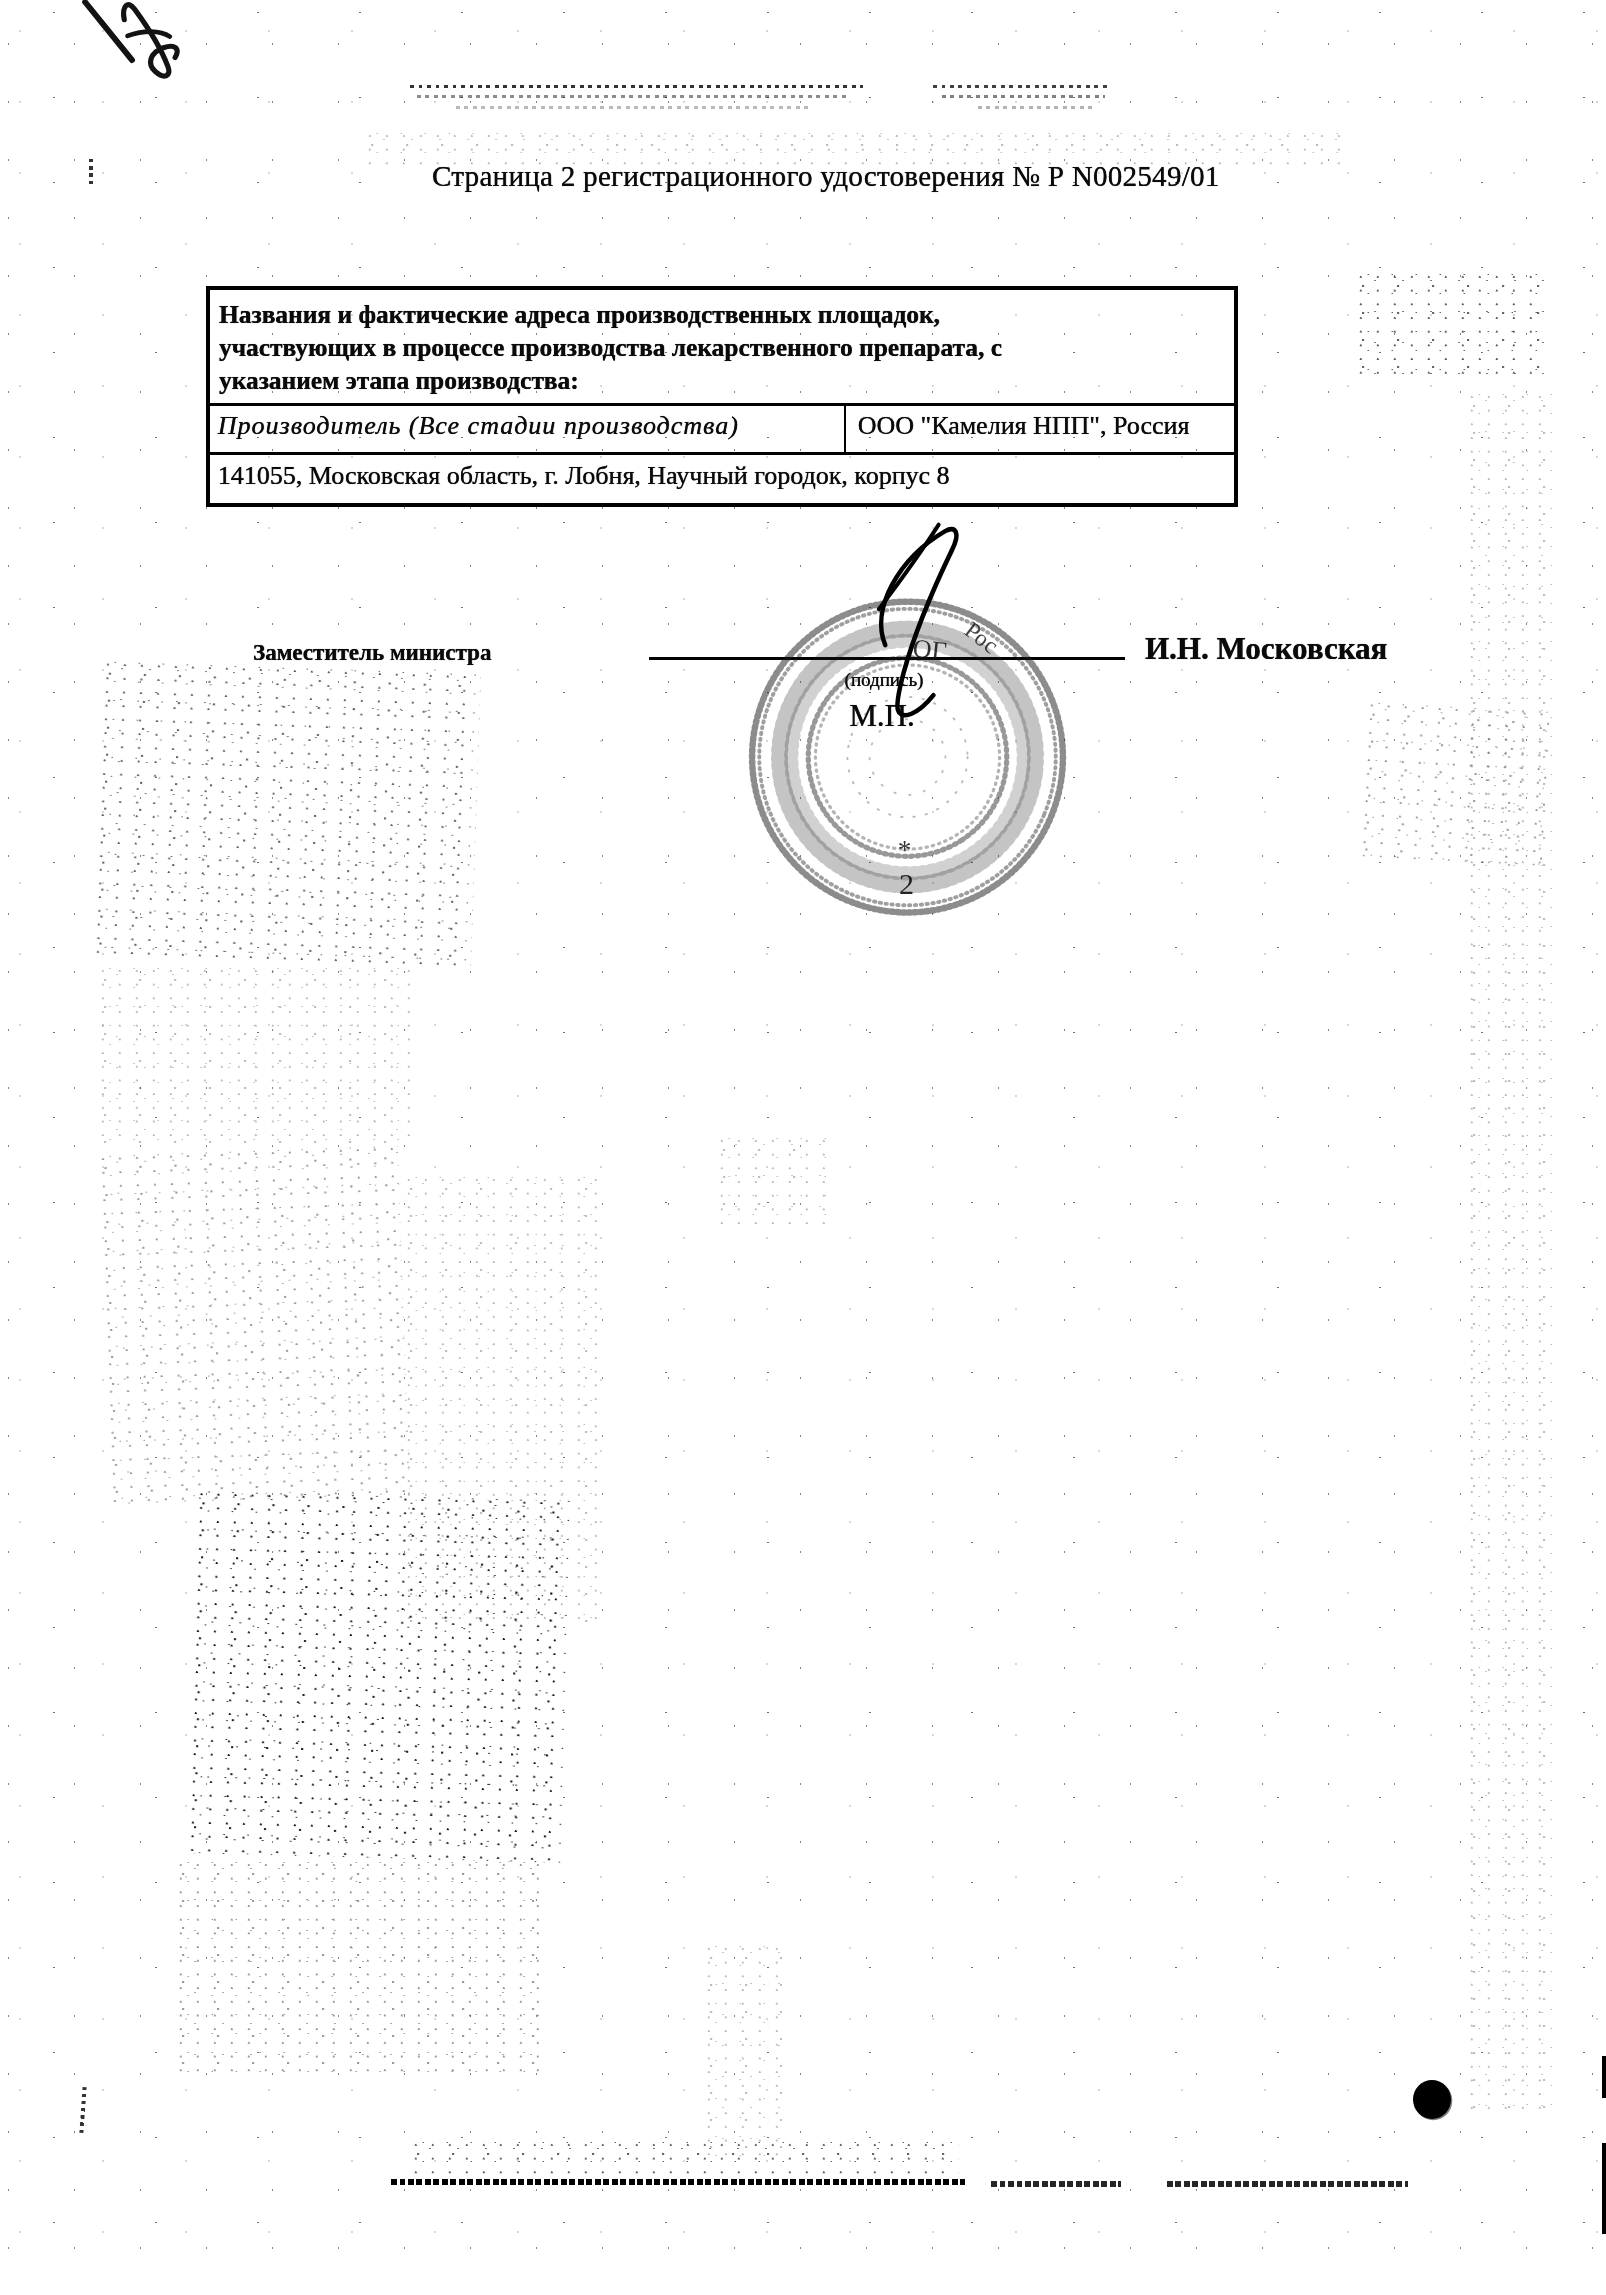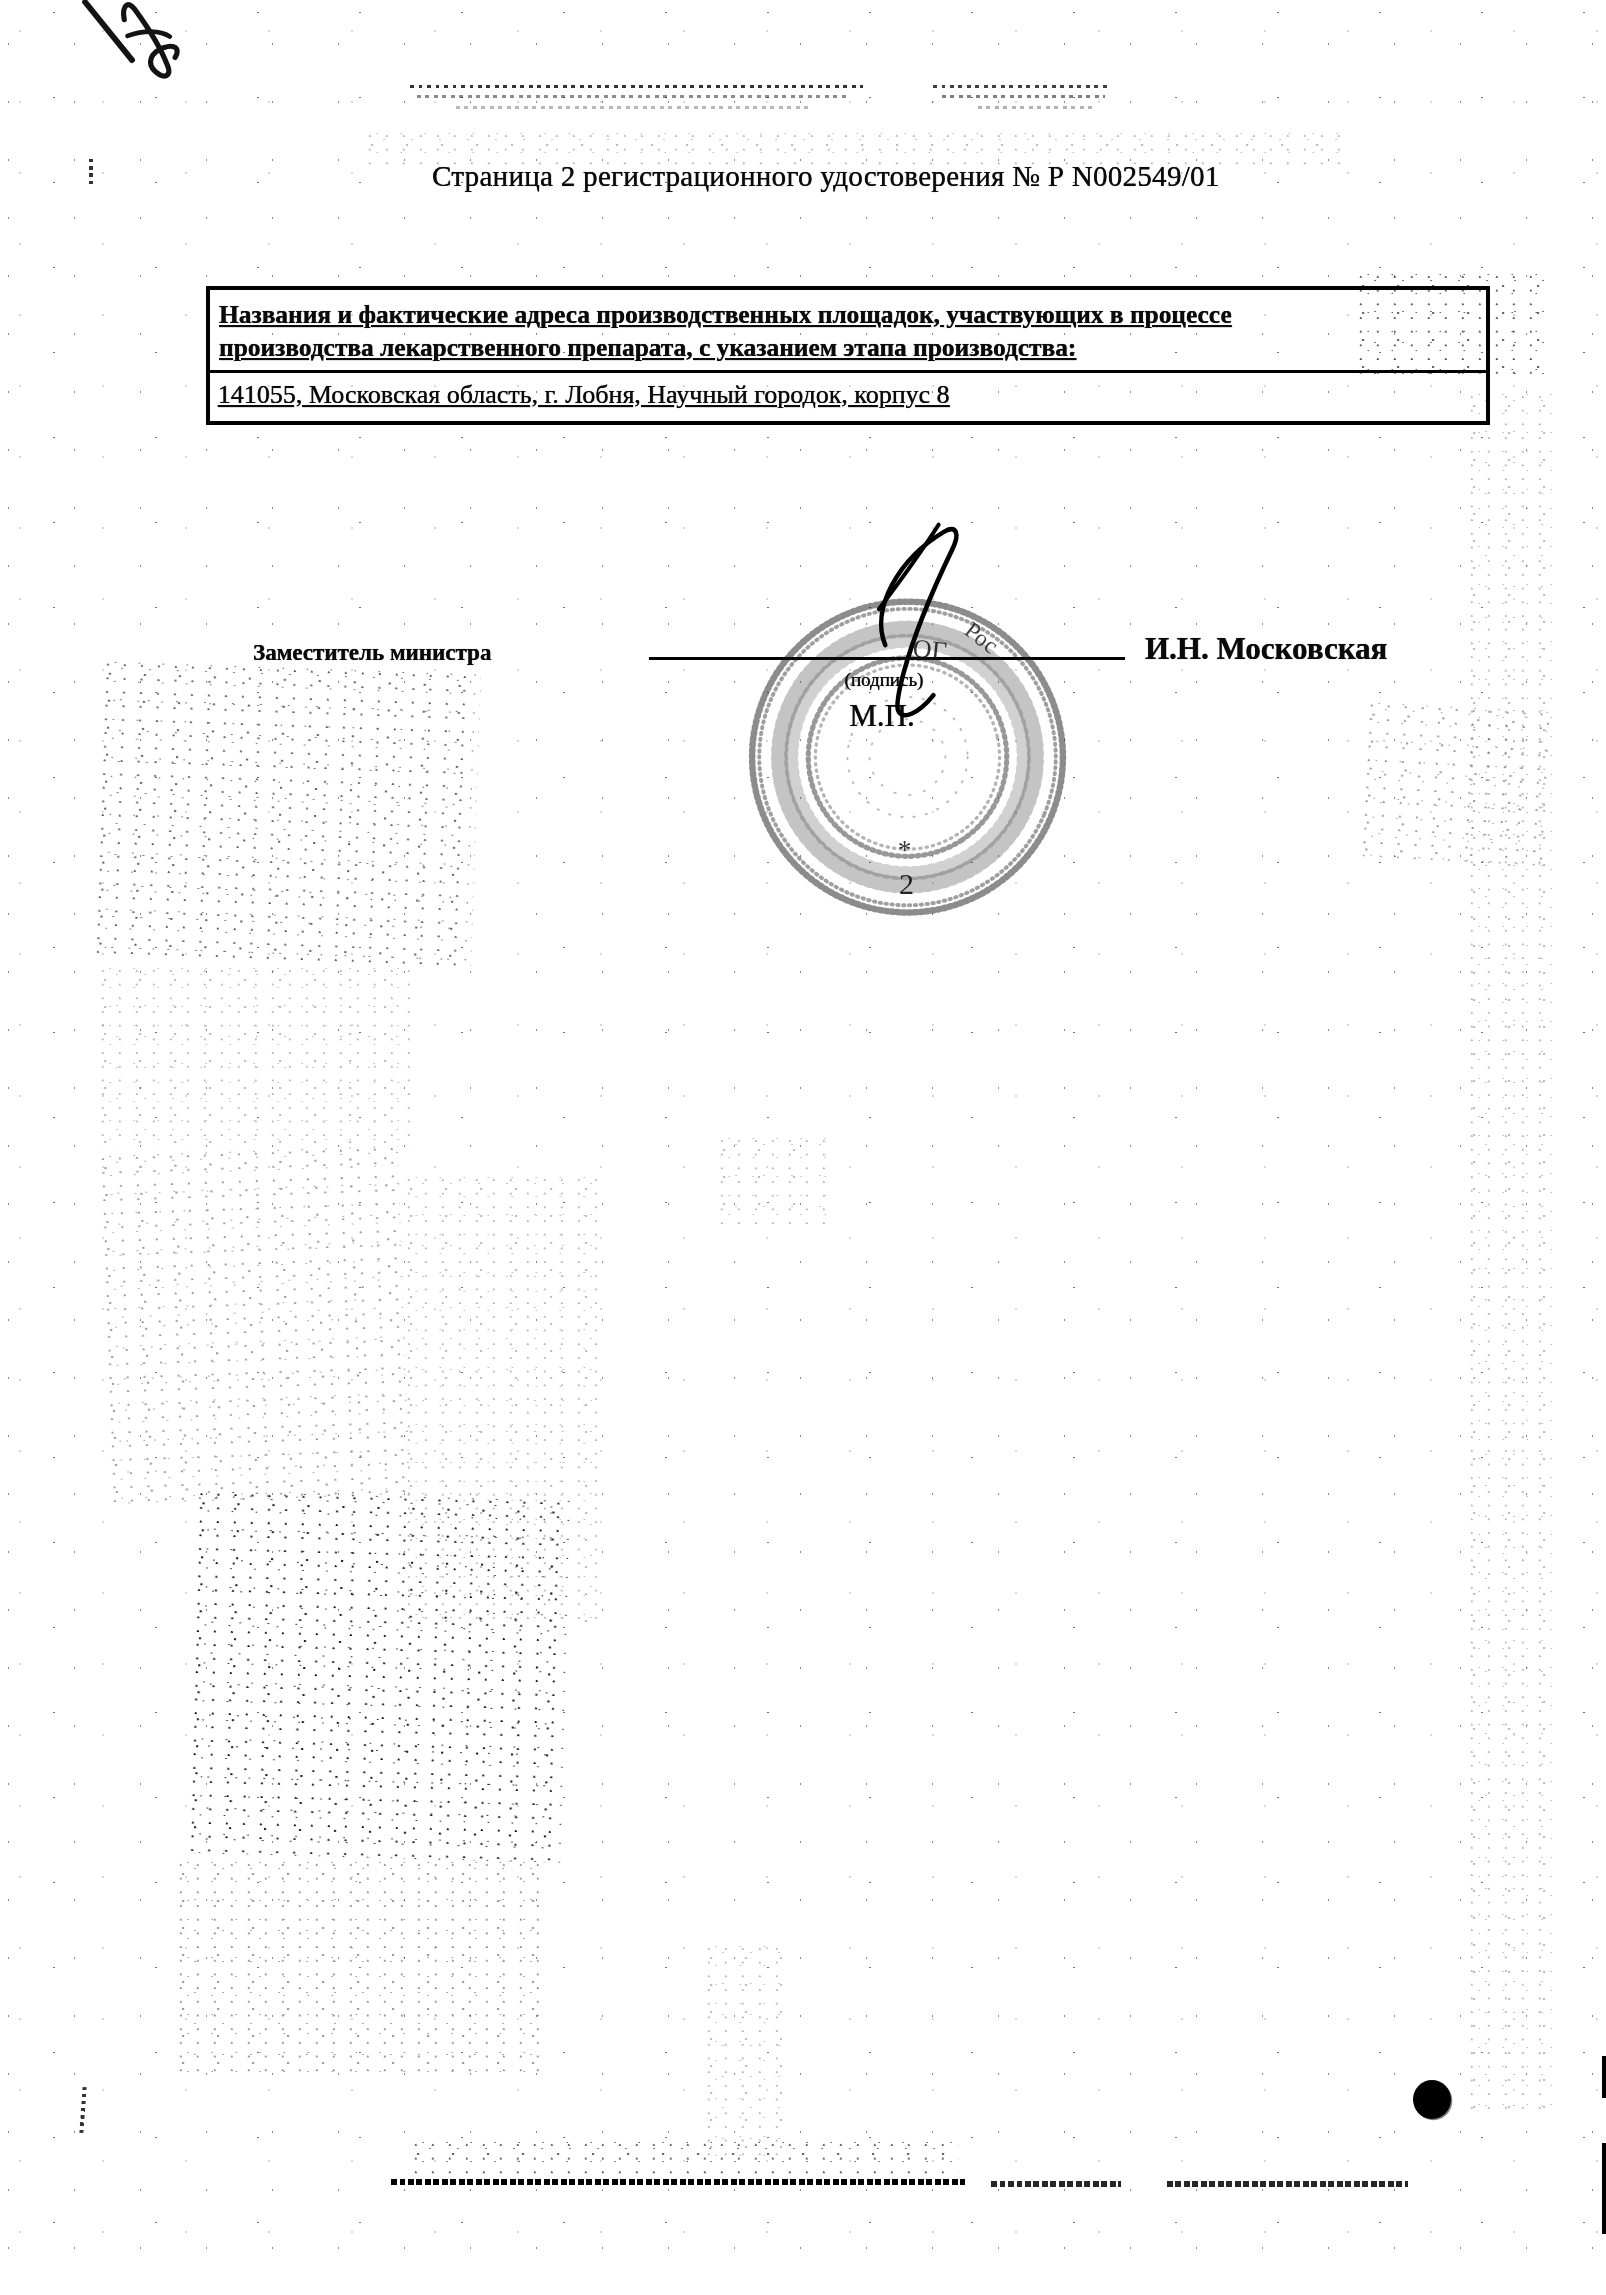--- a/index.html
+++ b/index.html
@@ -11,23 +11,22 @@
 
   
   .page-title {
     position:absolute; left:432px; top:160px; font-size:29px; letter-spacing:0.3px;
     white-space:nowrap;
     text-align:center;
   }
 
   
   .doc-table {
-    position:absolute; left:206px; top:286px; width:1284px; box-sizing:border-box;
+    position:absolute; left:206px; top:286px; width:1032px; box-sizing:border-box;
     border:4.6px solid #000;
-    text-decoration:underline;
   }
   .t-header {
     font-weight:bold; font-size:25.4px; line-height:33px;
     padding:7.8px 150px 6.5px 9px; border-bottom:3.3px solid #000;
   }
   .t-row2 { display:flex; border-bottom:3.9px solid #000; }
   .t-cell-l {
     width:636px; box-sizing:border-box; border-right:2.6px solid #000;
     font-style:italic; font-size:26px; letter-spacing:1px;
     padding:5.2px 7.8px 10.4px 7.8px;
@@ -78,20 +77,24 @@
 <body>
 
 <div class="page">
 
   <div class="scatter"></div>
 
   <div class="page-title ink">Страница  2 регистрационного удостоверения № Р N002549/01</div>
 
   <div class="doc-table">
     <div class="t-header ink">Названия и фактические адреса производственных площадок, участвующих в процессе производства лекарственного препарата, с указанием этапа производства:</div>
+    <div class="t-row2">
+      <div class="t-cell-l ink">Производитель (Все стадии производства)</div>
+      <div class="t-cell-r ink">ООО "Камелия НПП",  Россия</div>
+    </div>
     <div class="t-row3 ink">141055, Московская область, г. Лобня, Научный городок, корпус 8</div>
   </div>
 
   <div class="position-title ink">Заместитель министра</div>
   <div class="sign-line"></div>
   <div class="sign-caption ink">(подпись)</div>
   <div class="seal-mark ink">М.П.</div>
   <div class="signer-name ink">И.Н. Московская</div>
 
   <svg class="svg-abs" style="left:741px; top:586px;" width="333" height="333" viewBox="0 0 510 510">

